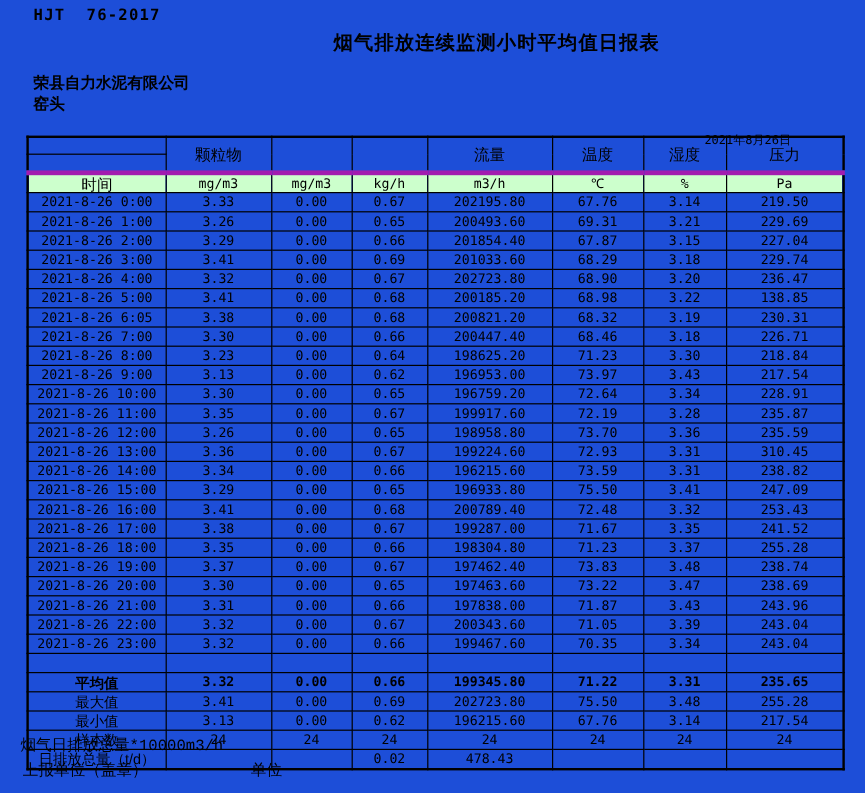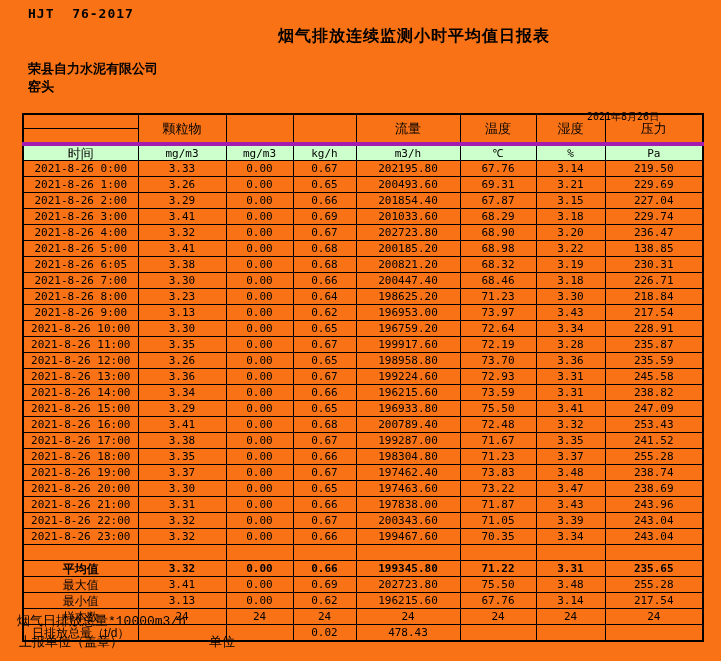--- a/index.html
+++ b/index.html
@@ -1,18 +1,18 @@
 <!DOCTYPE html>
 <html><head>
 <meta charset="utf-8">
 <style>
   html,body{margin:0;padding:0;background:#fff;}
   body{width:721px;height:661px;position:relative;color:#000;
        font-family:"DejaVu Sans Mono","Liberation Mono",monospace;}
-  .page{position:absolute;inset:0;background:#f97316;}
+  .page{position:absolute;inset:0;background:#1d4ed8;}
 
   .doc-code{position:absolute;left:28px;top:6px;font-size:13px;font-weight:bold;
             white-space:pre;letter-spacing:1px;}
   .title{position:absolute;left:10px;top:26px;width:540px;text-align:right;
          font-size:16px;font-weight:bold;letter-spacing:1px;
          font-family:"Liberation Sans","DejaVu Sans",sans-serif;}
   .company{position:absolute;left:28px;top:60px;font-size:13px;font-weight:bold;
            font-family:"Liberation Sans","DejaVu Sans",sans-serif;}
   .location{position:absolute;left:28px;top:78px;font-size:13px;font-weight:bold;
             font-family:"Liberation Sans","DejaVu Sans",sans-serif;}
@@ -218,21 +218,21 @@
           <td>235.59</td>
         </tr>
         <tr>
           <td>2021-8-26 13:00</td>
           <td>3.36</td>
           <td>0.00</td>
           <td>0.67</td>
           <td>199224.60</td>
           <td>72.93</td>
           <td>3.31</td>
-          <td>245.58</td>
+          <td>310.45</td>
         </tr>
         <tr>
           <td>2021-8-26 14:00</td>
           <td>3.34</td>
           <td>0.00</td>
           <td>0.66</td>
           <td>196215.60</td>
           <td>73.59</td>
           <td>3.31</td>
           <td>238.82</td>

